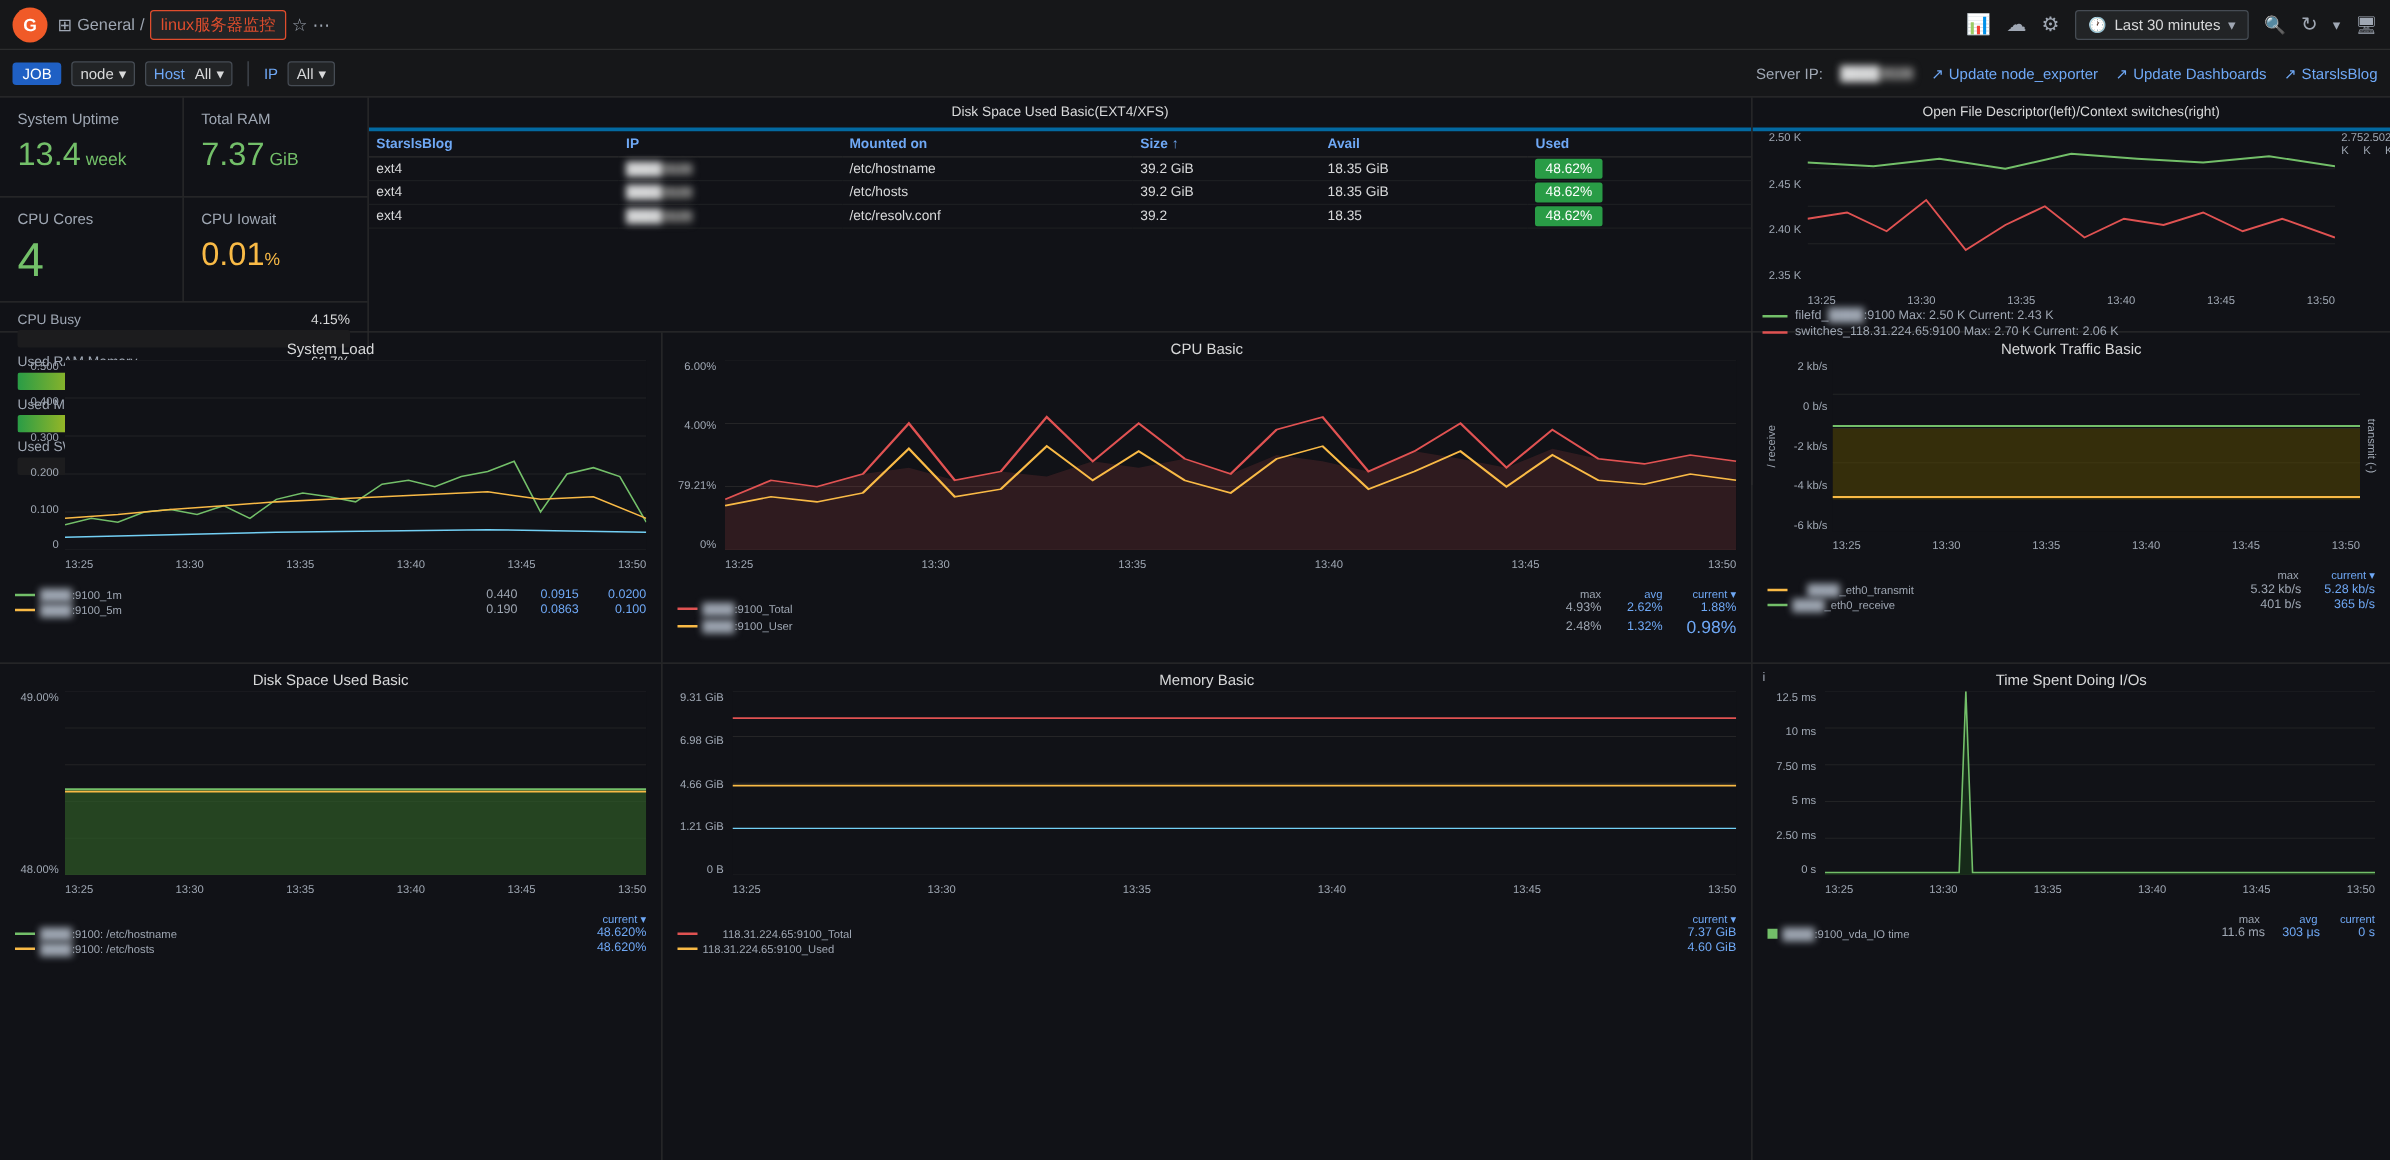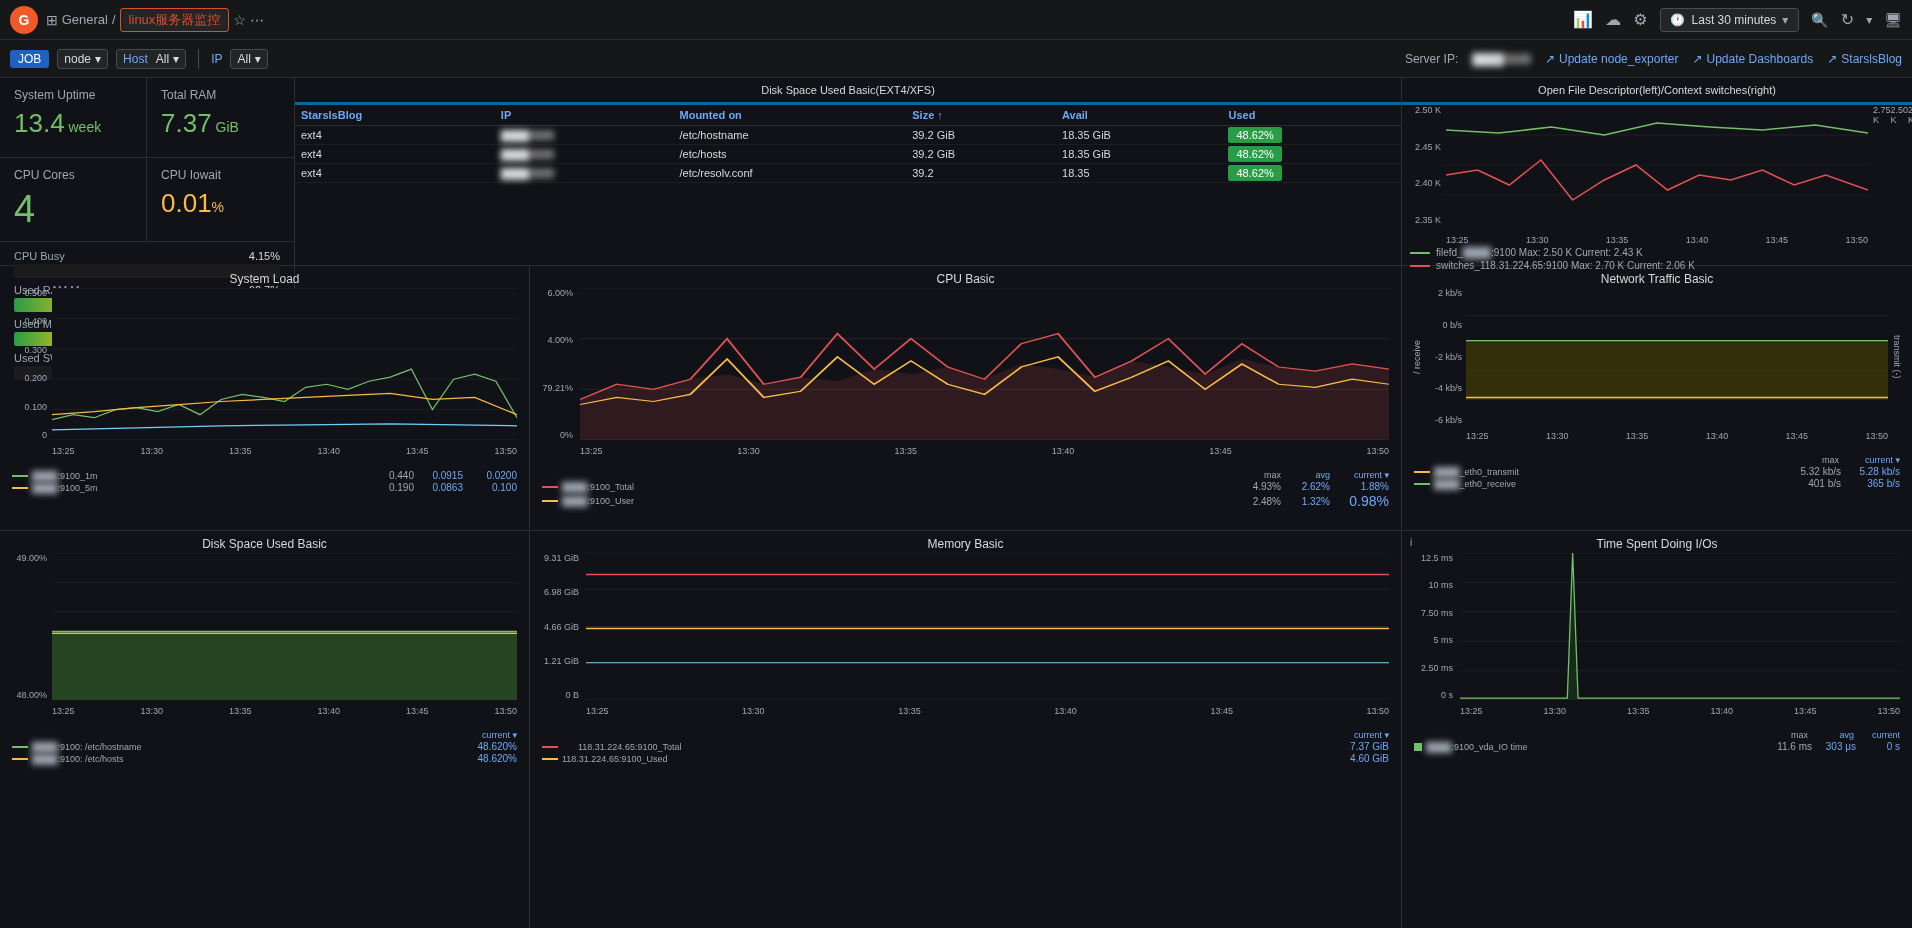--- a/index.html
+++ b/index.html
@@ -427,21 +427,21 @@
             <span>13:50</span>
         </div>
       </div>
       <div style="padding:2px 4px; font-size:10px;">
         <div style="display:flex; align-items:center; justify-content:flex-end; gap:6px; font-size:9px; color:#9fa7b3; margin-bottom:1px;">
           <span style="flex:1;"></span>
           <span style="min-width:50px; text-align:right;">max</span>
           <span style="color:#6fa8f5; min-width:55px; text-align:right;">current ▾</span>
         </div>
         <div style="display:flex; align-items:center; gap:4px; justify-content:space-between; margin-bottom:1px;">
-          <div style="display:flex; align-items:center; gap:4px; flex:1;">
+          <div style="display:flex; align-items:center; gap:16px; flex:1;">
             <div style="width:16px; height:2px; background:#f9ba46;"></div>
             <span style="color:#9fa7b3; font-size:9px;"><span class="blurred-text">████</span>_eth0_transmit</span>
           </div>
           <span style="color:#9fa7b3; font-size:10px; min-width:55px; text-align:right;">5.32 kb/s</span>
           <span style="color:#6fa8f5; font-size:10px; min-width:55px; text-align:right;">5.28 kb/s</span>
         </div>
         <div style="display:flex; align-items:center; gap:4px; justify-content:space-between;">
           <div style="display:flex; align-items:center; gap:4px; flex:1;">
             <div style="width:16px; height:2px; background:#73bf69;"></div>
             <span style="color:#9fa7b3; font-size:9px;"><span class="blurred-text">████</span>_eth0_receive</span>

